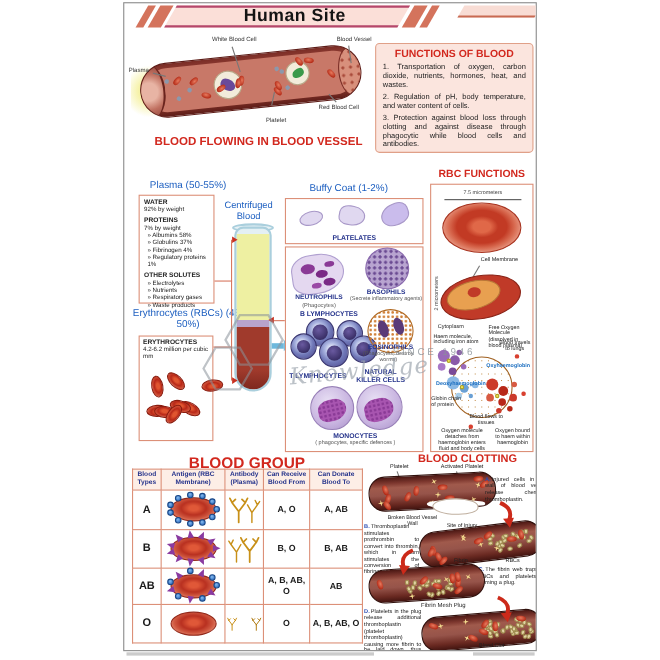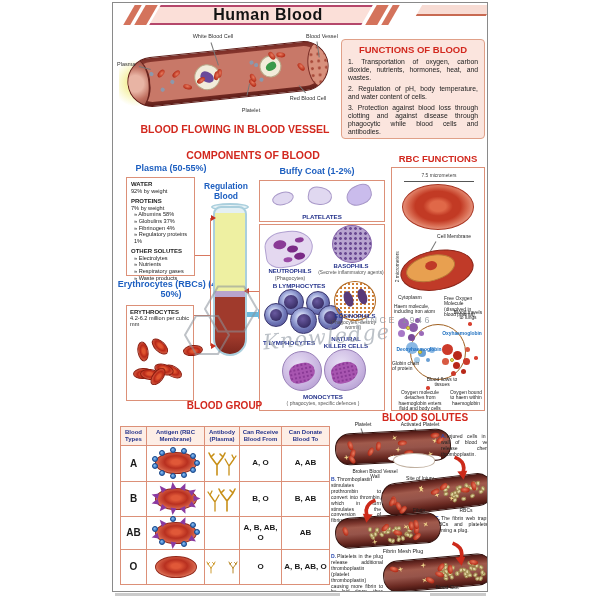--- a/index.html
+++ b/index.html
@@ -2,21 +2,21 @@
 <html><head>
 <meta charset="utf-8">
 <style>
   *{margin:0;padding:0;box-sizing:border-box}
   html,body{width:600px;height:600px}
   body{position:relative;background:#fff;font-family:"Liberation Sans",sans-serif;color:#222;overflow:hidden}
   .abs{position:absolute}
   .c{text-align:center}
   .j{text-align:justify}
   .red{color:#d2281e;font-weight:bold}
-  .blue{color:#1d5fc0;font-weight:bold}
+  .blue{color:#1d5fc0;font-weight:normal}
   .navy{color:#26348c;font-weight:bold}
   .gray{color:#555}
   .poster{position:absolute;left:112px;top:2px;width:376px;height:590px;background:#fff;border:1px solid #8a8a8a;overflow:hidden}
   .box{position:absolute;border:1px solid #dc9078;background:#fff}
   .ln{position:absolute;background:#777;height:1px;transform-origin:0 50%}
   .saln{position:absolute;background:#d87860}
   
   .band{position:absolute;left:42px;top:2px;width:212px;height:20px;transform:skewX(-30deg);background:#fbdfd8;border-top:2px solid #b5476b;border-bottom:2px solid #b5476b}
   .stripe{position:absolute;top:2px;height:20px;transform:skewX(-30deg);background:#d4735c}
   .bandR{position:absolute;left:306px;top:2px;width:70px;height:11px;transform:skewX(-30deg);background:#f8dcd4;border-bottom:2px solid #c86a52}
@@ -82,21 +82,21 @@
 
 <div class="poster">
 
   <div>
     <div class="band"></div>
     <div class="stripe" style="left:16px;width:7px"></div>
     <div class="stripe" style="left:27px;width:12px"></div>
     <div class="stripe" style="left:258px;width:12px"></div>
     <div class="stripe" style="left:274px;width:7px"></div>
     <div class="bandR"></div>
-    <div class="banner-title">Human Blood</div>
+    <div class="banner-title">Human Site</div>
   </div>
 
   <div class="abs" style="left:6px;top:30px;width:230px;height:96px">
     <div class="abs" style="left:0;top:22px;width:34px;height:56px;background:radial-gradient(circle,#f6f2a8 30%,rgba(246,242,168,0) 72%)"></div>
     <div class="vtube">
       <div class="vlumen">
         <div class="abs" style="inset:0">
             <div class="sc-pdot" style="left: 14.7592%; top: 66.3159%; transform: rotate(132deg);"></div>
             <div class="sc-pdot" style="left: 9.15971%; top: 24.7597%; transform: rotate(18deg);"></div>
             <div class="sc-pdot" style="left: 70.25%; top: 23.8748%; transform: rotate(94deg);"></div>
@@ -139,21 +139,20 @@
     <div class="abs red c" style="left:0;top:90px;width:232px;font-size:10.5px">BLOOD FLOWING IN BLOOD VESSEL</div>
   </div>
 
   <div class="abs" style="left:228px;top:36px;width:144px;height:100px;background:#fbe5de;border:1.5px solid #e0a088;border-radius:4px;padding:4px 6px">
     <div class="red c" style="font-size:9.5px">FUNCTIONS OF BLOOD</div>
     <div class="j" style="font-size:6.8px;line-height:1.18;margin-top:3px">1.  Transportation of oxygen, carbon dioxide, nutrients, hormones, heat, and wastes.</div>
     <div class="j" style="font-size:6.8px;line-height:1.18;margin-top:3px">2.  Regulation of pH, body temperature, and water content of cells.</div>
     <div class="j" style="font-size:6.8px;line-height:1.18;margin-top:3px">3.  Protection against blood loss through clotting and against disease through phagocytic while blood cells and antibodies.</div>
   </div>
 
-  <div class="abs red c" style="left:10px;top:146px;width:260px;font-size:10.5px">COMPONENTS OF BLOOD</div>
 
   <div class="abs blue c" style="left:8px;top:160px;width:100px;font-size:9px">Plasma (50-55%)</div>
   <div class="box" style="left:13px;top:174px;width:69px;height:99px;padding:3px 4px;font-size:5.6px;line-height:1.18">
     <div style="font-weight:bold;font-size:6px">WATER</div>
     <div>92% by weight</div>
     <div style="font-weight:bold;font-size:6px;margin-top:3px">PROTEINS</div>
     <div>7% by weight</div>
     <div style="margin-left:3px">»  Albumins 58%</div>
     <div style="margin-left:3px">»  Globulins 37%</div>
     <div style="margin-left:3px">»  Fibrinogen 4%</div>
@@ -174,21 +173,21 @@
         <div class="sc-rbcL" style="left: 5.36882%; top: 25.545%; transform: rotate(80deg);"></div>
         <div class="sc-rbcL" style="left: 33.7446%; top: 16.8283%; transform: rotate(44deg);"></div>
         <div class="sc-rbcL" style="left: 4.58801%; top: 64.3385%; transform: rotate(177deg);"></div>
         <div class="sc-rbcL" style="left: 39.7323%; top: 57.2422%; transform: rotate(16deg);"></div>
         <div class="sc-rbcL" style="left: 89.0109%; top: 24.706%; transform: rotate(173deg);"></div>
         <div class="sc-rbcL" style="left: 16.2571%; top: 65.8967%; transform: rotate(6deg);"></div>
         <div class="sc-rbcL" style="left: 29.3042%; top: 69.981%; transform: rotate(128deg);"></div>
       </div>
   </div>
 
-  <div class="abs blue c" style="left:84px;top:179px;width:58px;font-size:8.5px;line-height:1.15">Regulation Blood</div>
+  <div class="abs blue c" style="left:84px;top:179px;width:58px;font-size:8.5px;line-height:1.15">Centrifuged Blood</div>
   <div class="ctube-rim"></div>
   <div class="ctube"></div>
 
   <div class="saln" style="left:82px;top:252px;width:16px;height:1.2px"></div>
   <div class="saln" style="left:97px;top:215px;width:1.2px;height:128px"></div>
   <div class="saln" style="left:81px;top:312px;width:17px;height:1.2px"></div>
   <div class="rtri" style="left:98px;top:212px"></div>
   <div class="rtri" style="left:98px;top:340px"></div>
   <div class="saln" style="left:136px;top:288px;width:10px;height:1.2px"></div>
   <div class="ltri" style="left:131px;top:285px"></div>
@@ -272,21 +271,21 @@
     </div>
     <div class="tiny4 c" style="left:60px;top:142px;width:32px">Blood travels to lungs</div>
     <div class="tiny4 c" style="left:48px;top:163px;width:44px;color:#1d6fc0;font-weight:bold;z-index:6">Oxyhaemoglobin</div>
     <div class="tiny4 c" style="left:2px;top:179px;width:50px;color:#1d6fc0;font-weight:bold;z-index:6">Deoxyhaemoglobin</div>
     <div class="tiny4" style="left:0;top:193px;width:30px;z-index:6">Globin chain of protein</div>
     <div class="tiny4 c" style="left:32px;top:209px;width:36px;z-index:6">Blood flows to tissues</div>
     <div class="tiny4 c" style="left:2px;top:222px;width:52px">Oxygen molecule detaches from haemoglobin enters fluid and body cells</div>
     <div class="tiny4 c" style="left:56px;top:222px;width:36px">Oxygen bound to haem within haemoglobin</div>
   </div>
 
-  <div class="abs red c" style="left:7px;top:397px;width:209px;font-size:10px">BLOOD GROUP</div>
+  <div class="abs red c" style="left:7px;top:409px;width:209px;font-size:14px">BLOOD GROUP</div>
   <table class="bg">
     <colgroup>
         <col style="width:26px">
         <col style="width:58px">
         <col style="width:35px">
         <col style="width:42px">
         <col style="width:48px">
       </colgroup>
     <tbody>
         <tr>
@@ -393,21 +392,21 @@
                 <path d="M12 25 L12 15 M12 15 L6 7 M12 15 L18 7 M6 7 L4 3 M6 7 L9 4 M18 7 L15 4 M18 7 L20 3"></path>
               </g>
             </svg>
       </td>
       <td class="bval">O</td>
       <td class="bval">A, B, AB, O</td>
     </tr>
   </tbody>
     </table>
 
-  <div class="abs red c" style="left:250px;top:409px;width:124px;font-size:10px">BLOOD SOLUTES</div>
+  <div class="abs red c" style="left:250px;top:409px;width:124px;font-size:10px">BLOOD CLOTTING</div>
   <div class="tiny c" style="left:232px;top:419px;width:36px">Platelet</div>
   <div class="ln" style="left:248px;top:425px;width:8px;transform:rotate(70deg)"></div>
   <div class="tiny c" style="left:276px;top:419px;width:62px">Activated Platelet</div>
   <div class="ln" style="left:302px;top:425px;width:8px;transform:rotate(75deg)"></div>
 
   <div class="cv" style="left:222px;top:428px;width:116px;height:32px;transform:rotate(-3deg)">
     <div class="abs" style="inset:0">
         <div class="sc-star" style="left: 51.3634%; top: 51.3338%; transform: rotate(6deg);"></div>
         <div class="sc-star" style="left: 83.787%; top: 27.1156%; transform: rotate(22deg);"></div>
         <div class="sc-star" style="left: 46.7338%; top: 72.7353%; transform: rotate(123deg);"></div>

